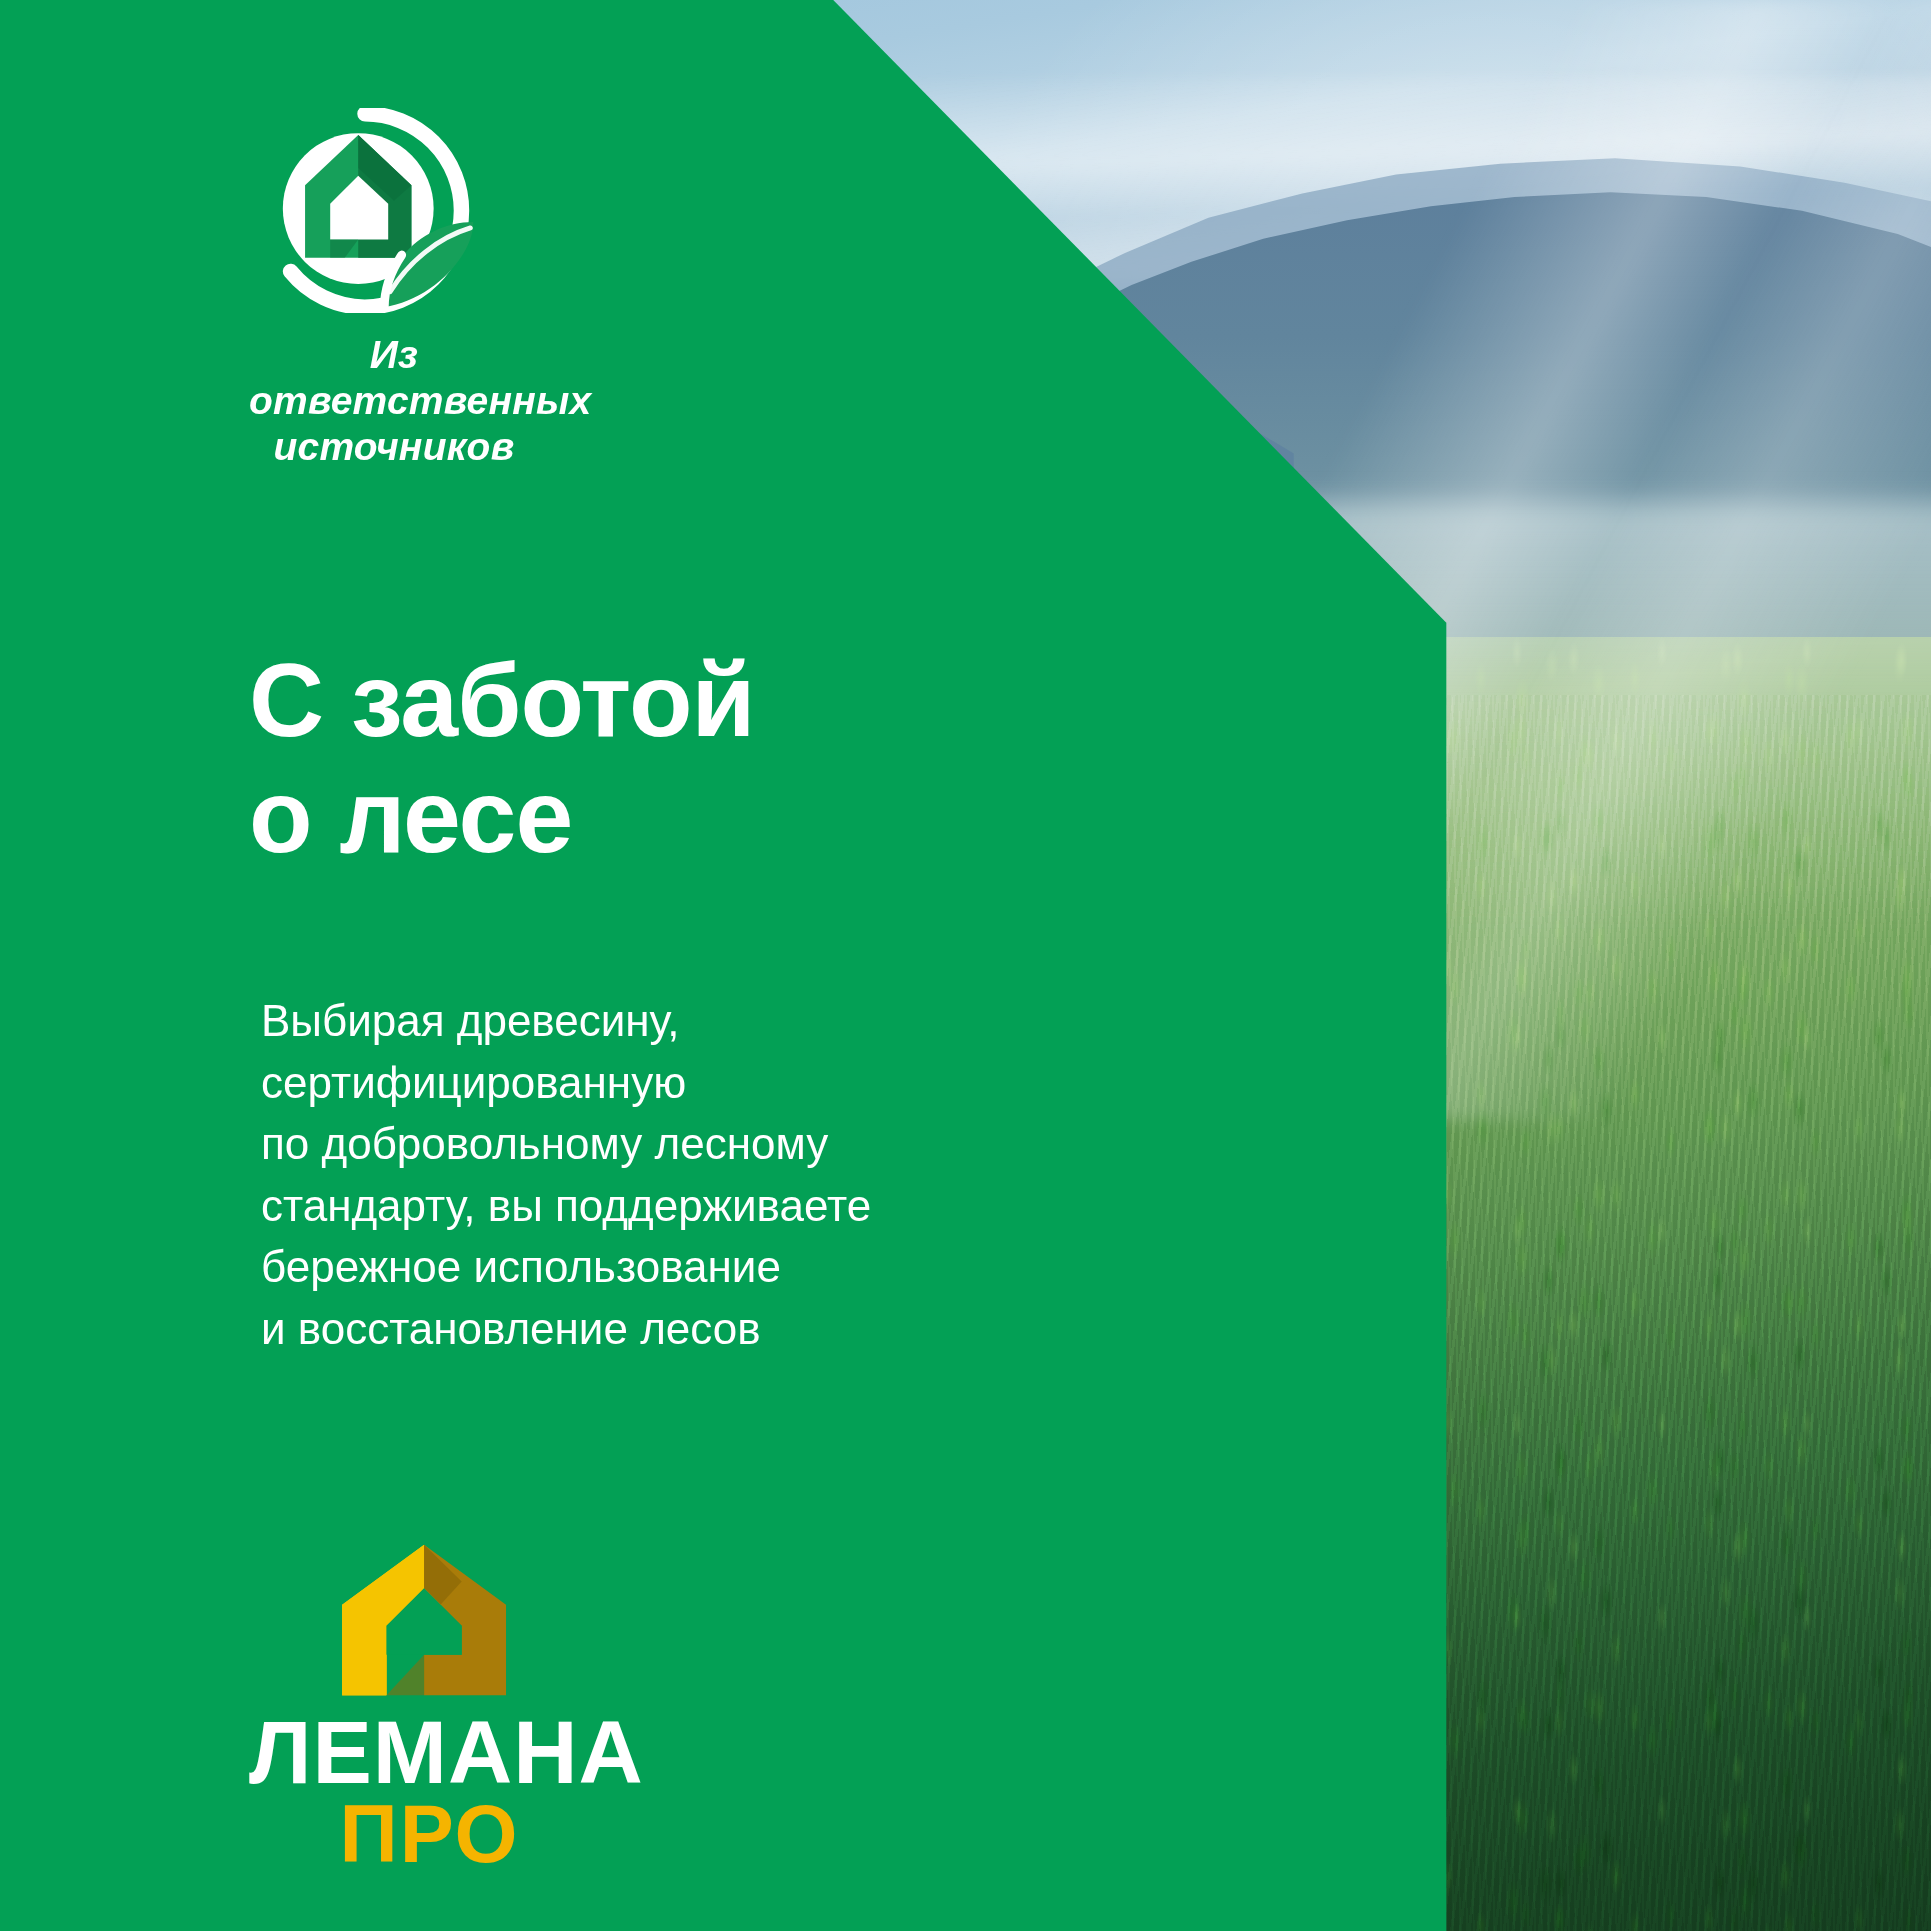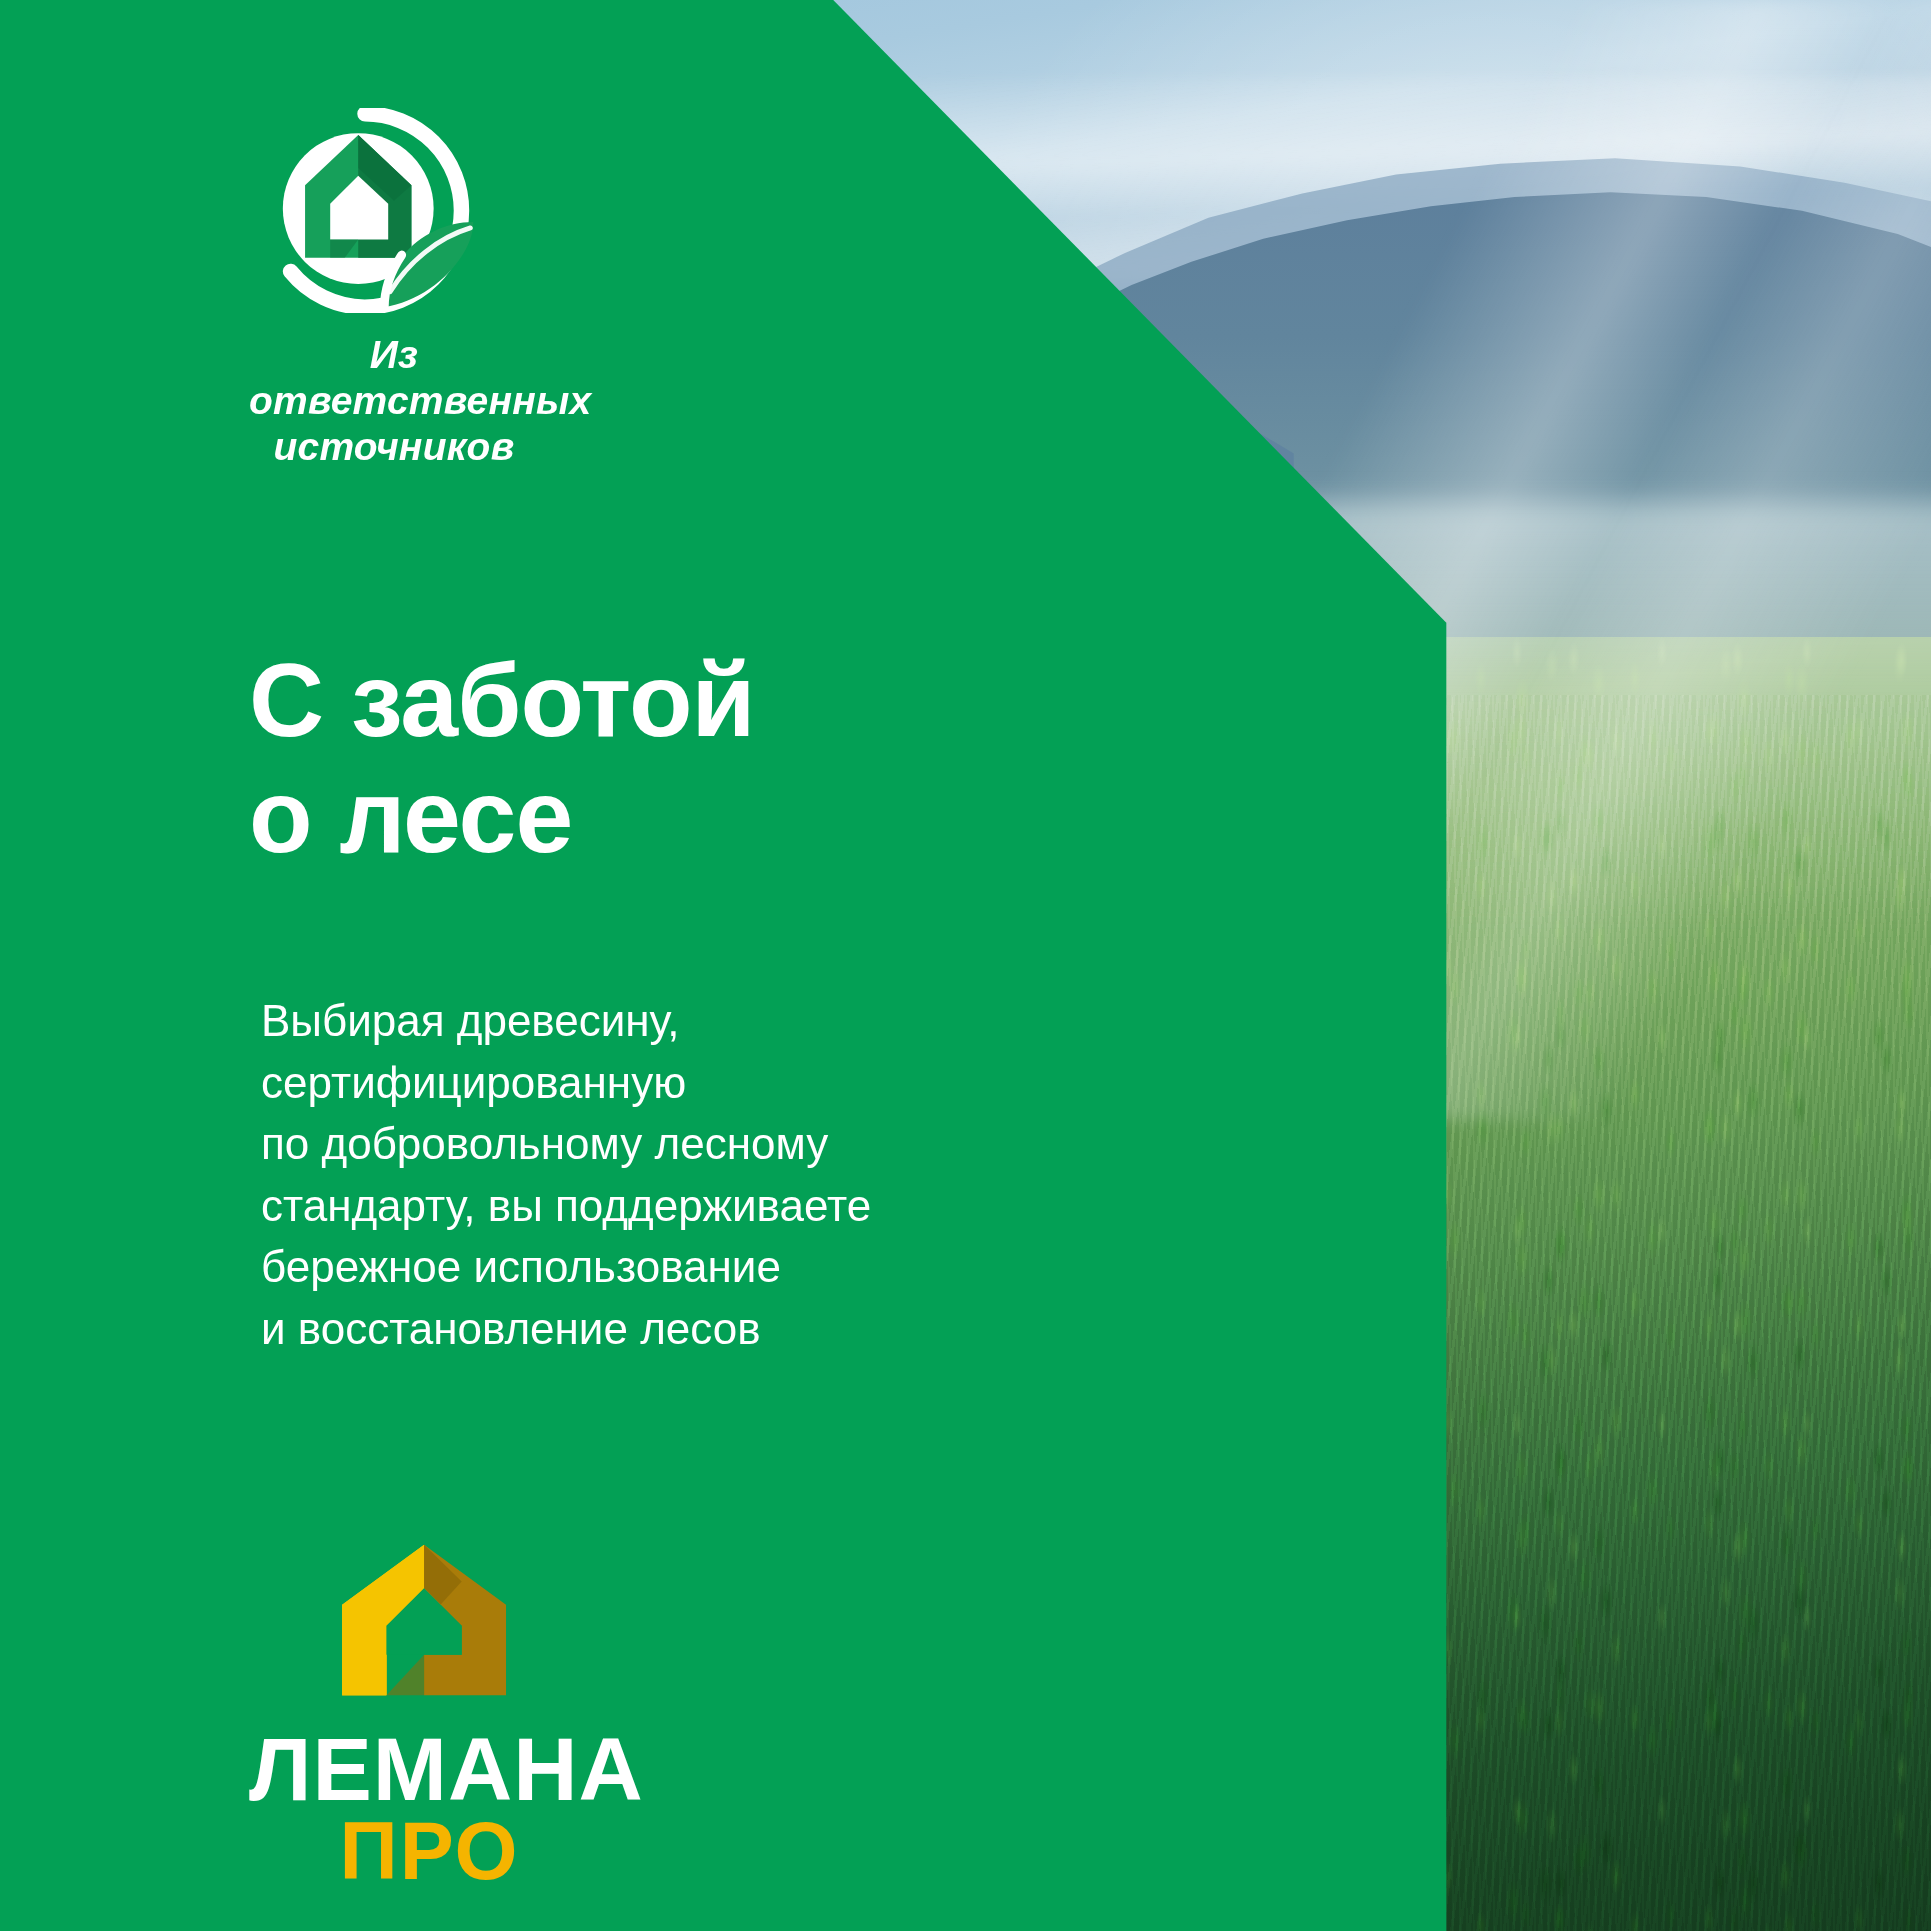--- a/index.html
+++ b/index.html
@@ -208,21 +208,21 @@
 
   
   .brand {
     position: absolute;
     left: 249px;
     top: 1541px;
     width: 406px;
   }
   .brand-house { display: block; width: 222px; height: 162px; margin-left: 66px; }
   .brand-word {
-    margin-top: 24px;
+    margin-top: 7px;
     font-size: 89px;
     font-weight: 700;
     letter-spacing: 1px;
     line-height: .96;
     color: #ffffff;
   }
   .brand-sub {
     font-size: 81px;
     font-weight: 700;
     letter-spacing: 1.9px;

